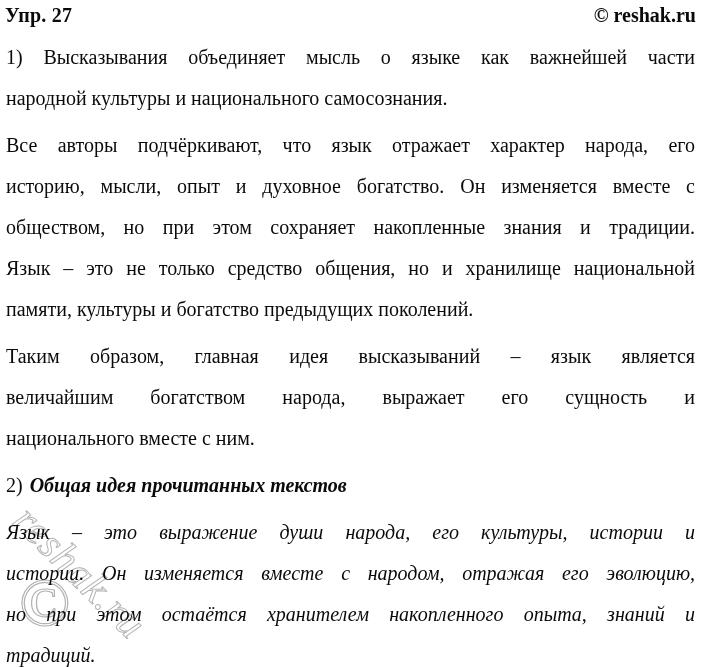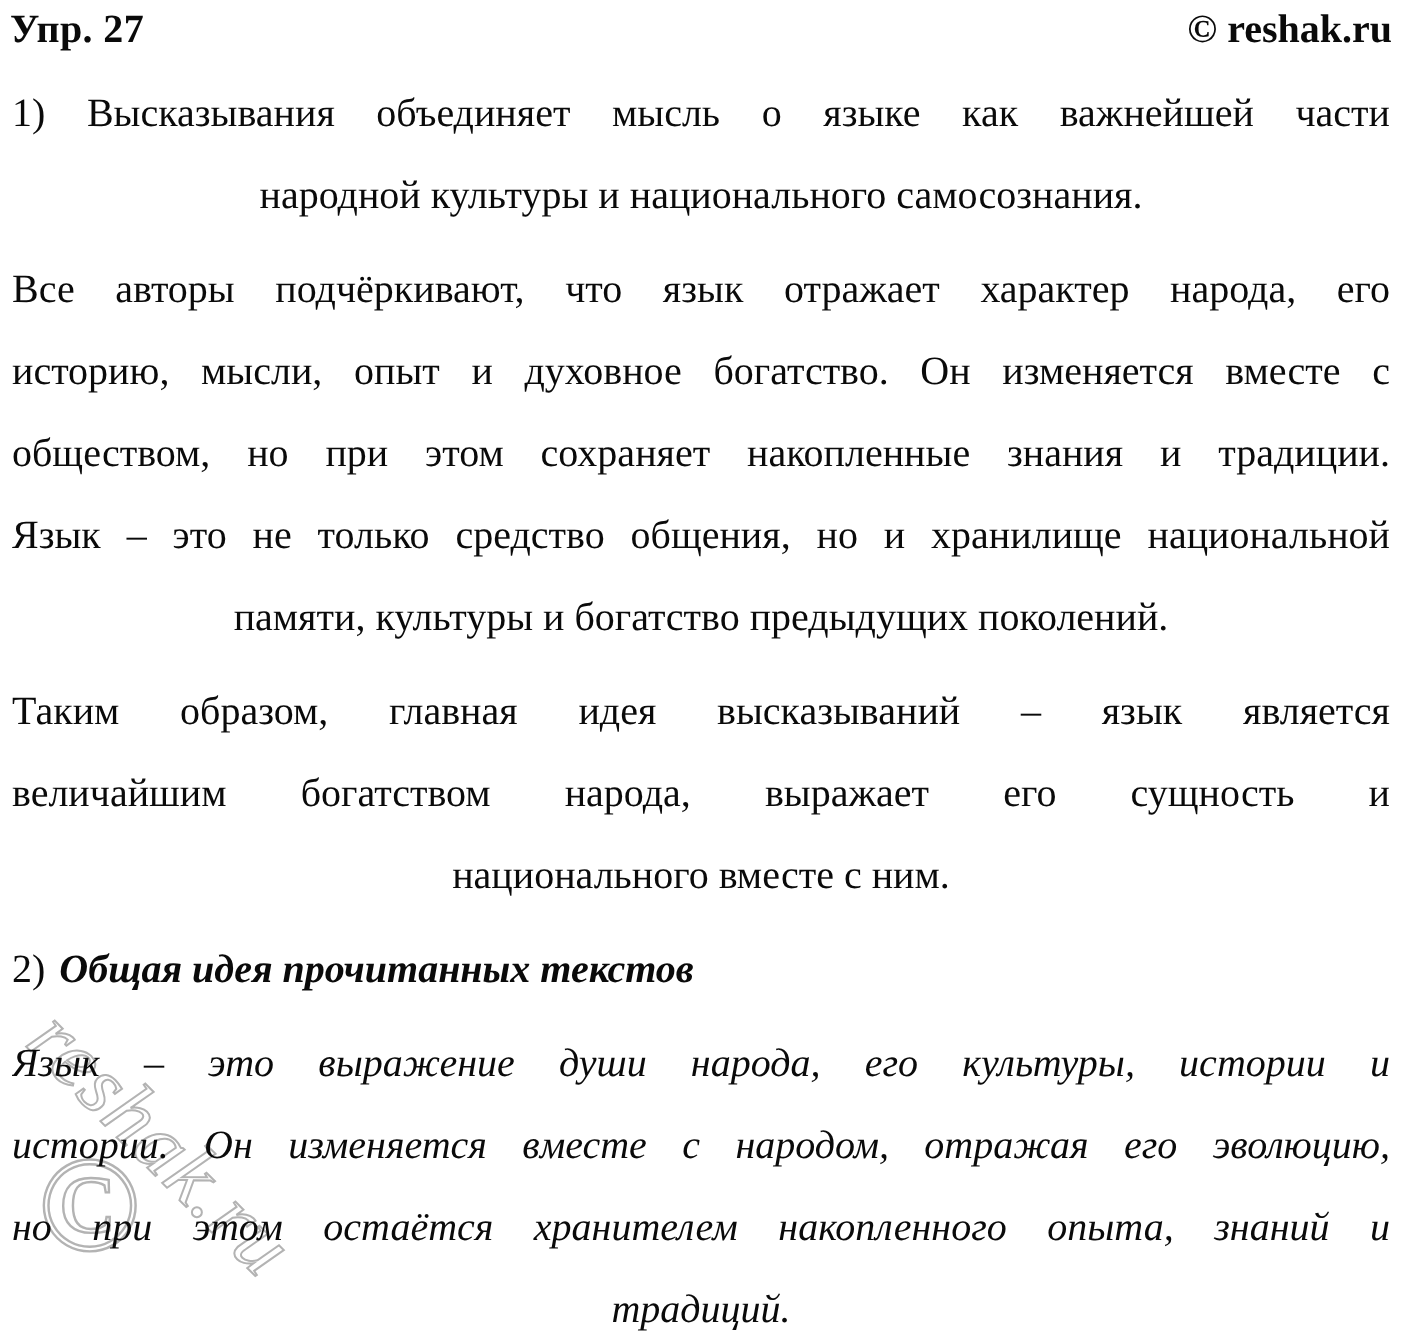--- a/index.html
+++ b/index.html
@@ -37,21 +37,21 @@
   .jline {
     line-height: 41px;
     text-align: justify;
     text-align-last: justify;
     white-space: normal;
     overflow: hidden;
     height: 41px;
   }
   .lline {
     line-height: 41px;
-    text-align: center;
+    text-align: left;
     height: 41px;
     overflow: hidden;
   }
   .heading { line-height: 41px; height: 41px; }
   .heading .prefix { font-weight: normal; margin-right: 7px; }
   .heading .title { font-weight: bold; font-style: italic; }
   .ital { font-style: italic; }
 
   
   .watermark { position: absolute; left: 0; top: 0; width: 701px; height: 667px; z-index: 1; pointer-events: none; }

